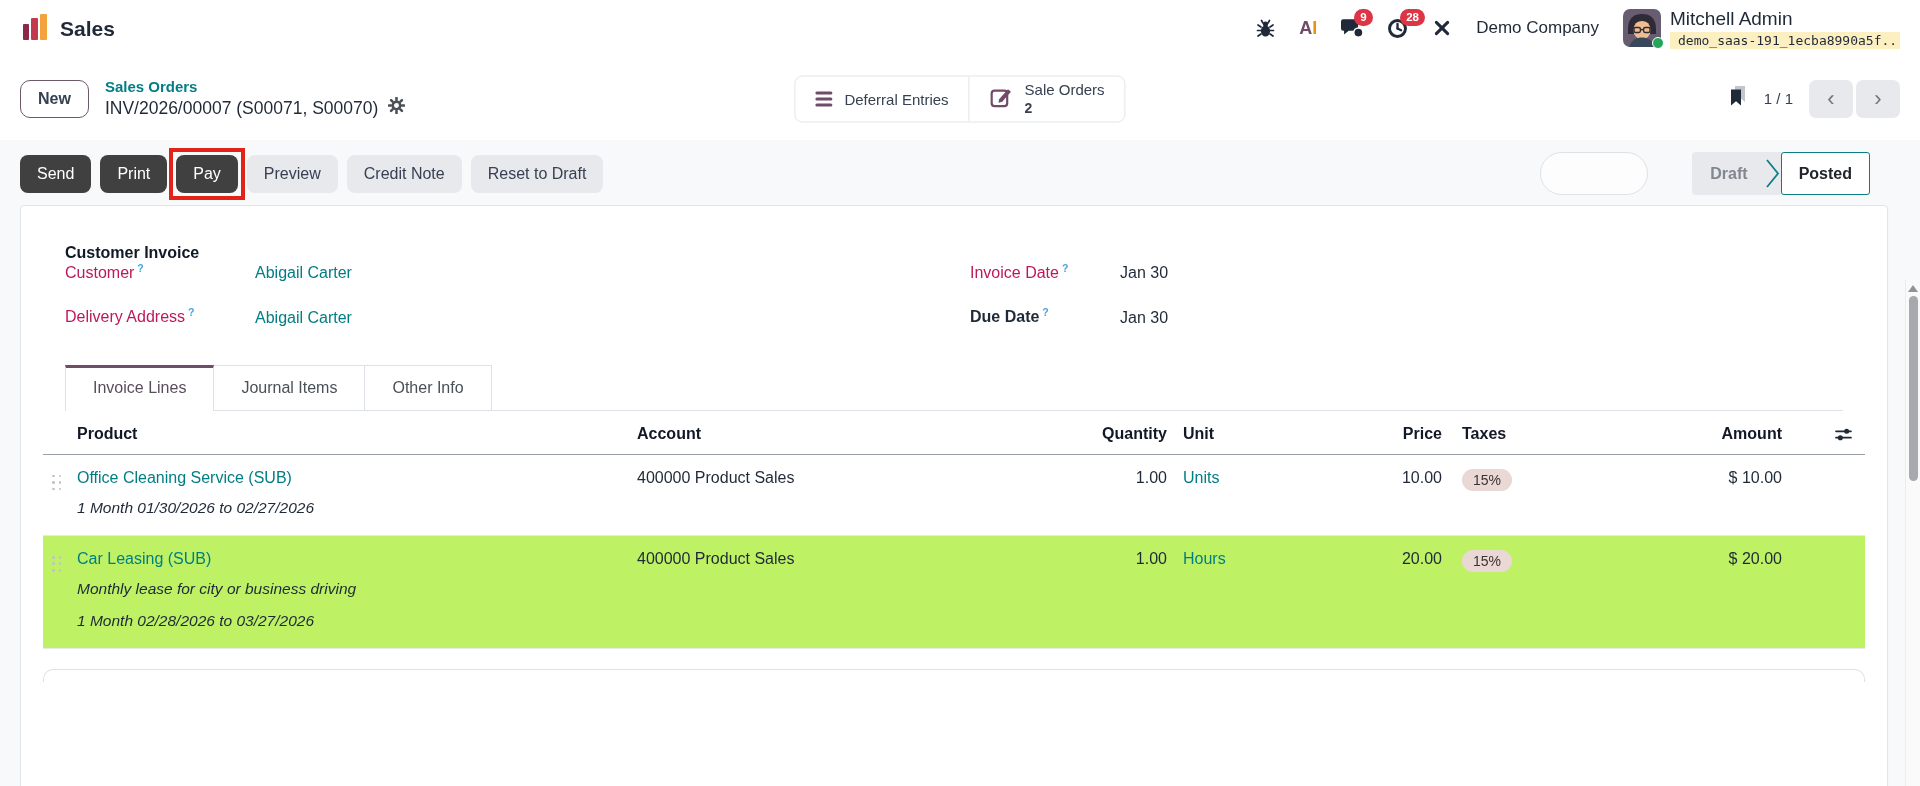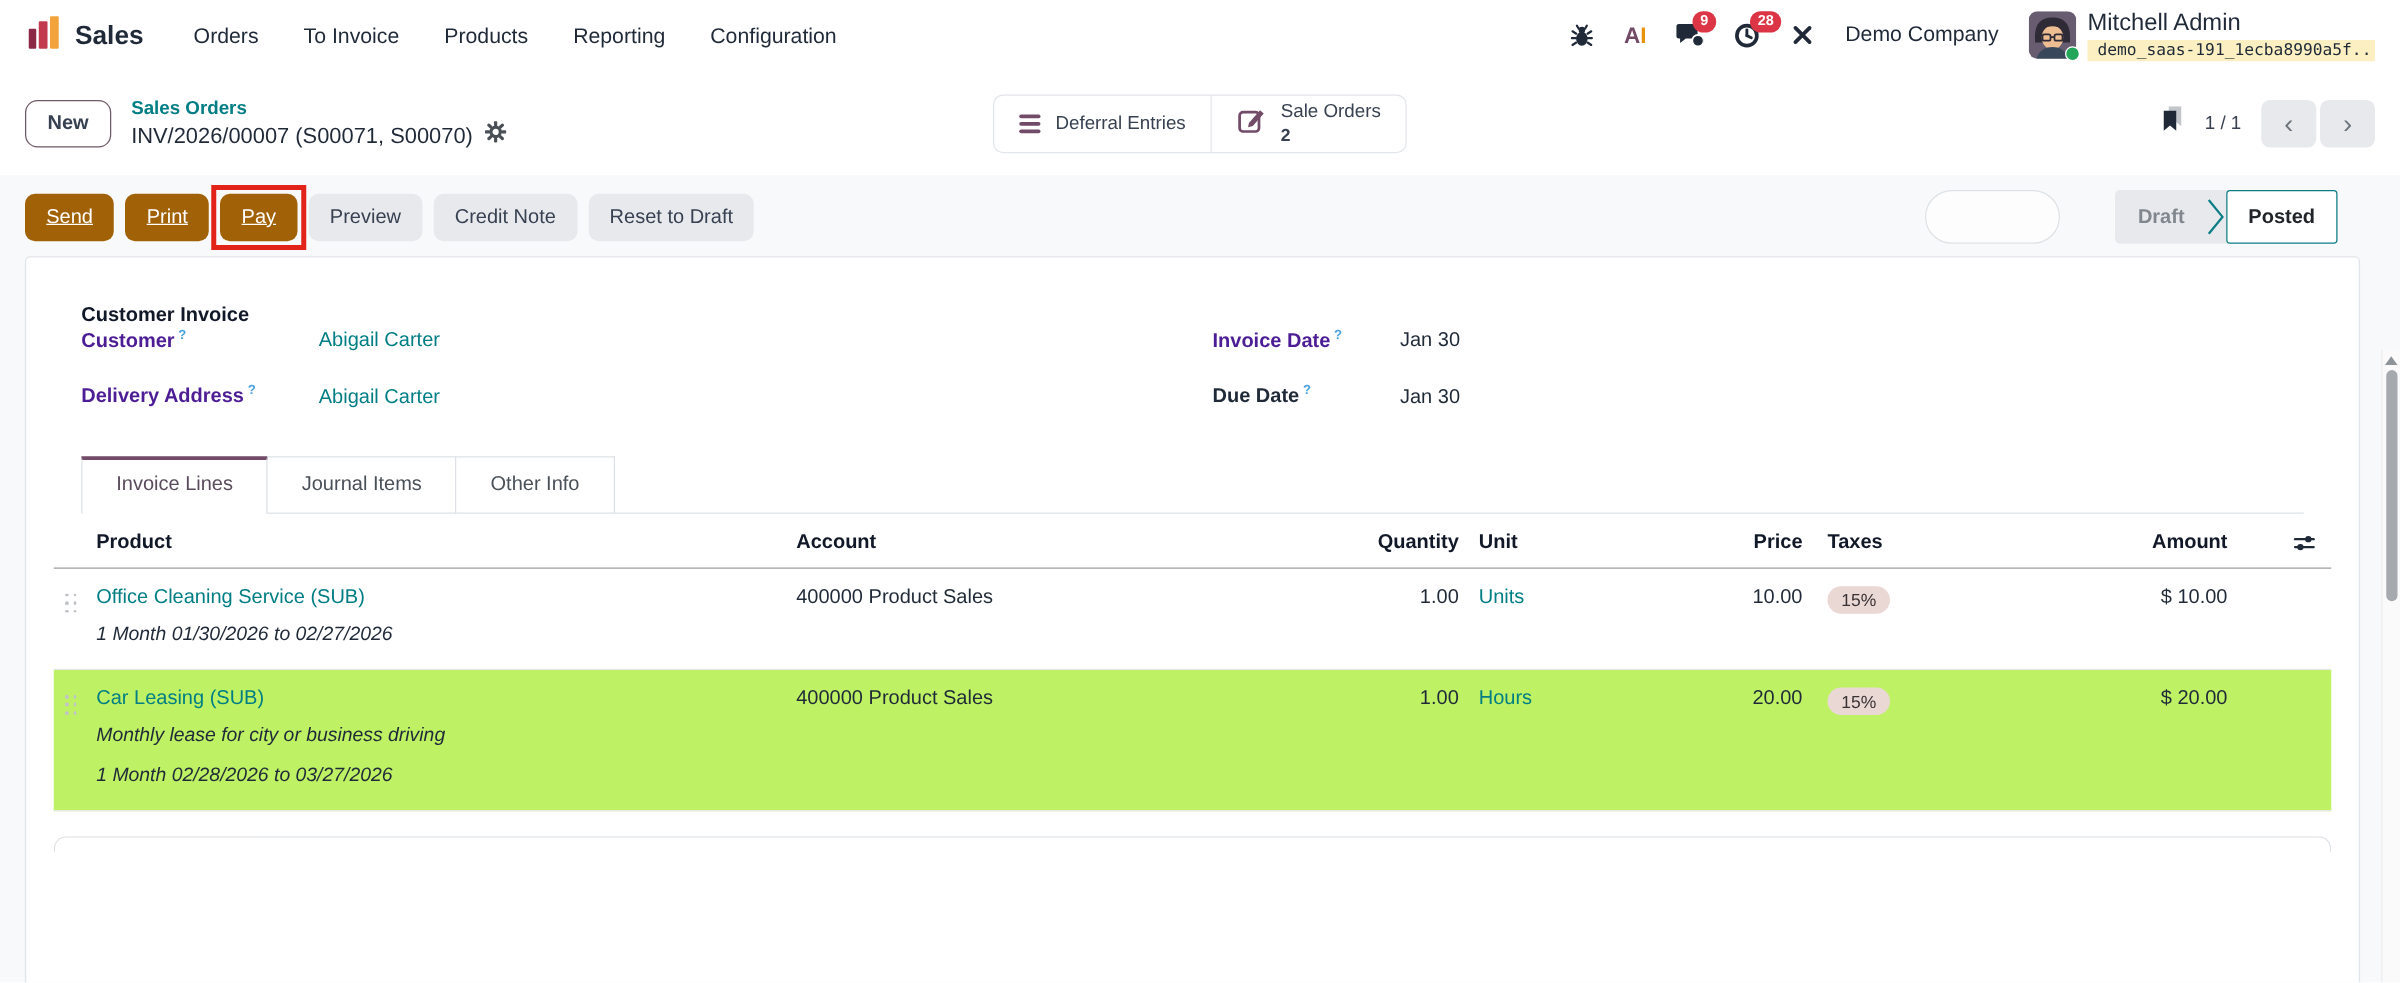--- a/index.html
+++ b/index.html
@@ -48,21 +48,21 @@
   .pager-zone { margin-left:auto; display:flex; align-items:center; gap:16px; }
   .pager-value { font-size:15px; color:#374151; cursor:pointer; }
   .pager-btns { display:flex; gap:3px; }
   .pager-btn { width:44px; height:38px; background:#e7e9ed; border:none; border-radius:7px;
                font-size:22px; color:#6f757c; cursor:pointer; line-height:1; }
 
   
   .content { height:646px; background:#f8f9fa; padding:12px 20px 0; overflow:hidden; position:relative; }
   .action-bar { display:flex; align-items:center; margin-bottom:10px; padding-right:30px; }
   .btn { border:none; border-radius:8px; padding:10px 17px; font-size:16px; cursor:pointer; margin-right:9px; }
-  .btn-primary { background:#a16207; color:#fff;text-decoration:underline; }
+  .btn-primary { background:#404040; color:#fff; }
   .btn-secondary { background:#e7e9ed; color:#374151; }
   .pay-wrap { position:relative; display:inline-block; margin-right:9px; }
   .pay-wrap .btn { margin-right:0; }
   .annotation { position:absolute; top:-7px; left:-7px; right:-7px; bottom:-7px;
                 border:4px solid #e2231a; pointer-events:none; }
   .right-state { margin-left:auto; display:flex; align-items:center; gap:44px; }
   .empty-pill { width:108px; height:43px; border:1px solid #dee2e6; border-radius:22px; background:#fdfdfd; }
   .statusbar { display:flex; align-items:stretch; background:#e7e9ed; border-radius:4px; height:43px; }
   .state-draft { display:flex; align-items:center; padding:0 18px; font-size:16px; font-weight:700; color:#82878f; cursor:pointer; }
   .state-arrow { display:flex; align-items:center; }
@@ -71,21 +71,21 @@
 
   
   .sheet { background:#fff; border:1px solid #e2e5e9; border-radius:4px; margin-right:12px;
            padding:38px 44px 20px; height:900px; box-shadow:0 1px 2px rgba(0,0,0,.03); }
   .doc-type { font-size:16px; font-weight:700; color:#111827; }
   .doc-number { font-size:34px; font-weight:700; color:#111827; margin:16px 0 30px; letter-spacing:.2px; }
   .fields { display:flex; }
   .fields-col { display:flex; flex-direction:column; gap:24px; }
   .fields-col.left { width:905px; }
   .field-row { display:flex; align-items:baseline; }
-  .field-label { font-size:16px; font-weight:700; color:#4c1d95; }
+  .field-label { font-size:16px; font-weight:400; color:#be185d; }
   .field-label.strong { color:#1f2937; font-weight:700; }
   .help-mark { font-size:10.5px; color:#4aa3df; vertical-align:super; margin-left:3px; font-weight:600; }
   .fields-col.left .field-lbl-cell { width:190px; }
   .fields-col.right .field-lbl-cell { width:150px; }
   .field-link { font-size:16px; color:#017E84; cursor:pointer; }
   .field-text { font-size:16px; color:#1f2937; }
 
   
   .tabs { display:flex; margin-top:38px; }
   .tab { padding:13px 27px; font-size:16px; color:#495057; cursor:pointer;
@@ -129,27 +129,20 @@
 <div class="navbar">
   <div class="brand">
     <span>
       <svg width="30" height="30" viewBox="0 0 30 30">
         <rect x="3" y="12" width="6" height="16" rx="1" fill="#8a2846"></rect>
         <rect x="11" y="6" width="7" height="22" rx="1" fill="#c13a4e"></rect>
         <rect x="20" y="2" width="7" height="26" rx="1" fill="#f2a33c"></rect>
       </svg>
     </span>
     <span class="brand-name">Sales</span>
-  </div>
-  <div class="nav-menu">
-    <span class="nav-item">Orders</span>
-    <span class="nav-item">To Invoice</span>
-    <span class="nav-item">Products</span>
-    <span class="nav-item">Reporting</span>
-    <span class="nav-item">Configuration</span>
   </div>
   <div class="nav-right">
     <span class="icon-wrap">
       <svg width="19" height="19" viewBox="0 0 18 19">
         <g stroke="#1f2937" stroke-width="1.7" stroke-linecap="round">
           <line x1="4.5" y1="8" x2="1.5" y2="6"></line>
             <line x1="4.5" y1="11.5" x2="1" y2="11.5"></line>
             <line x1="4.5" y1="15" x2="1.5" y2="17"></line>
           <line x1="13.5" y1="8" x2="16.5" y2="6"></line>
             <line x1="13.5" y1="11.5" x2="17" y2="11.5"></line>

